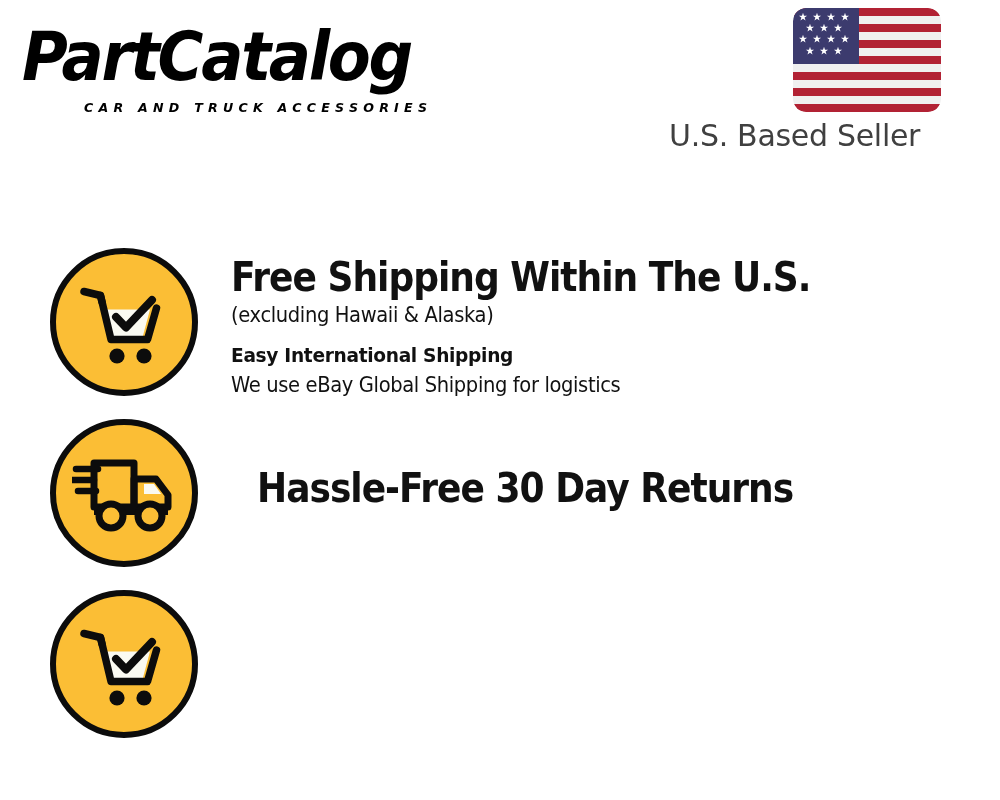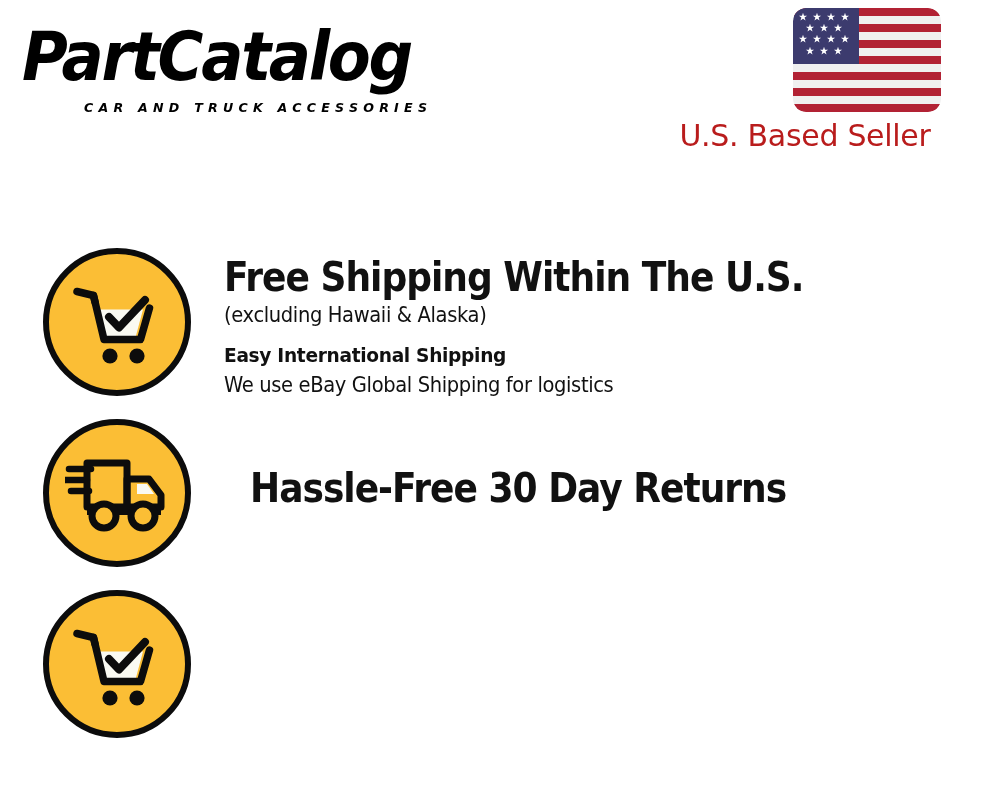--- a/index.html
+++ b/index.html
@@ -78,29 +78,29 @@
     overflow: hidden;
   }
   #seller-label {
     display: block;
     margin-top: 7px;
     font-family: "DejaVu Sans", sans-serif;
     font-weight: 400;
     font-size: 30px;
     line-height: 34px;
     letter-spacing: -0.3px;
-    color: #b91c1c;
-    white-space: nowrap;
-    text-align: center;
+    color: #404040;
+    white-space: nowrap;
+    text-align: left;
   }
 
   
   #features {
     position: absolute;
-    left: 0;
+    left: 7px;
     top: 170px;
     width: 812px;
     height: 630px;
   }
   .feature-row {
     position: absolute;
     left: 0;
     width: 1000px;
     display: flex;
     align-items: flex-start;

